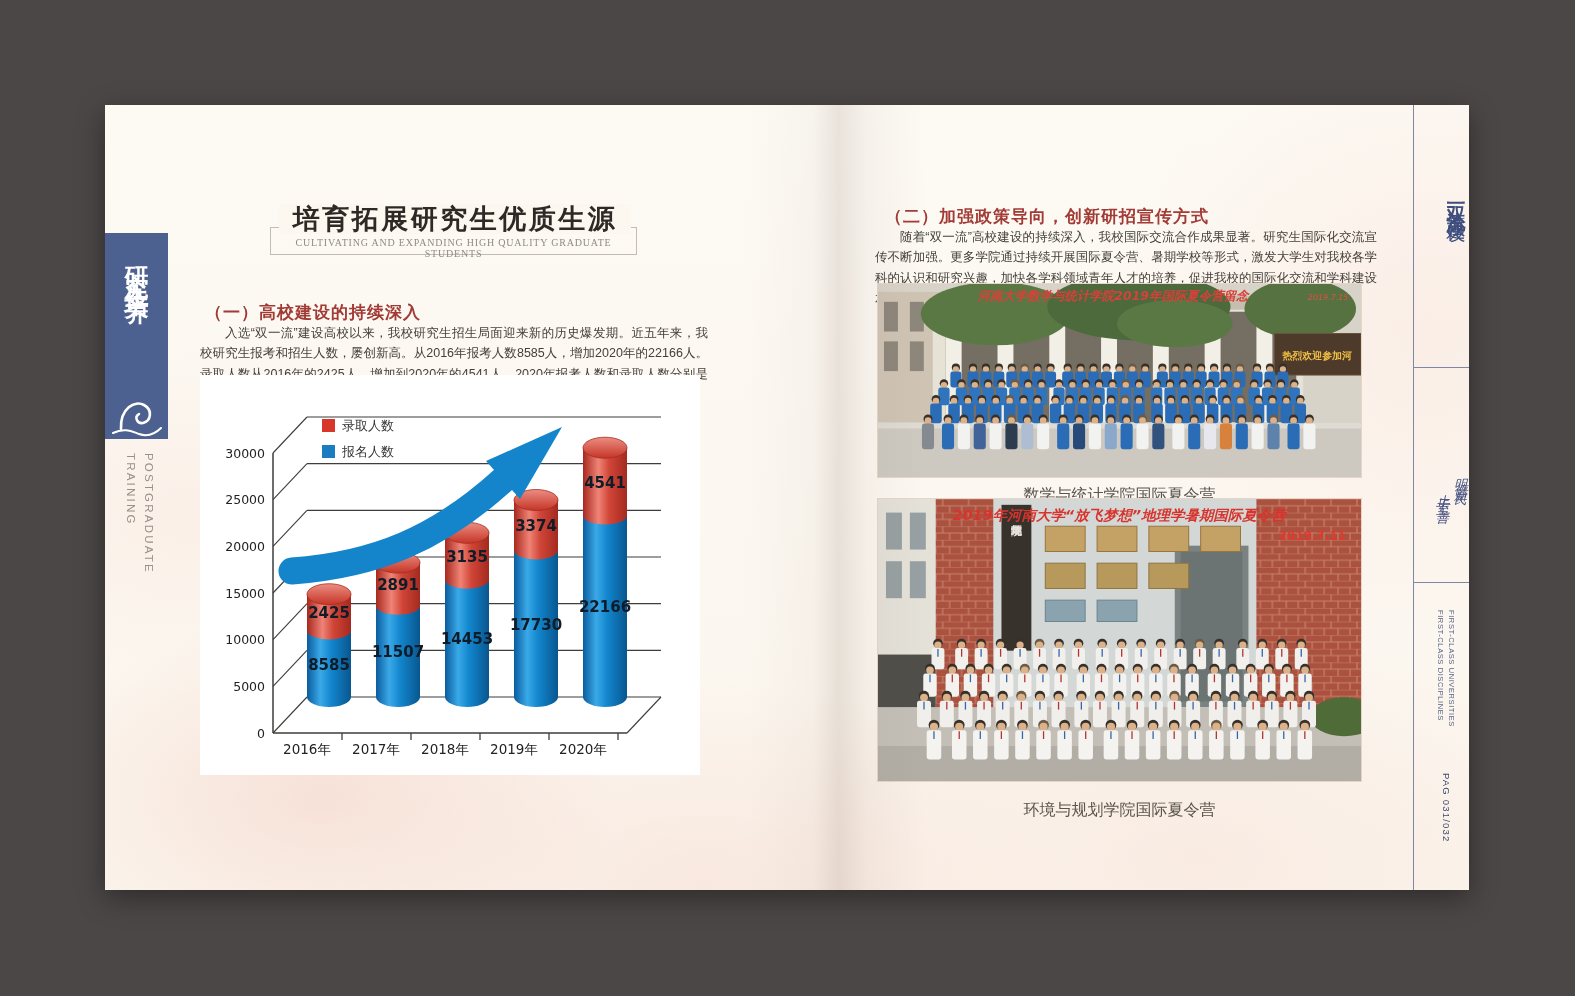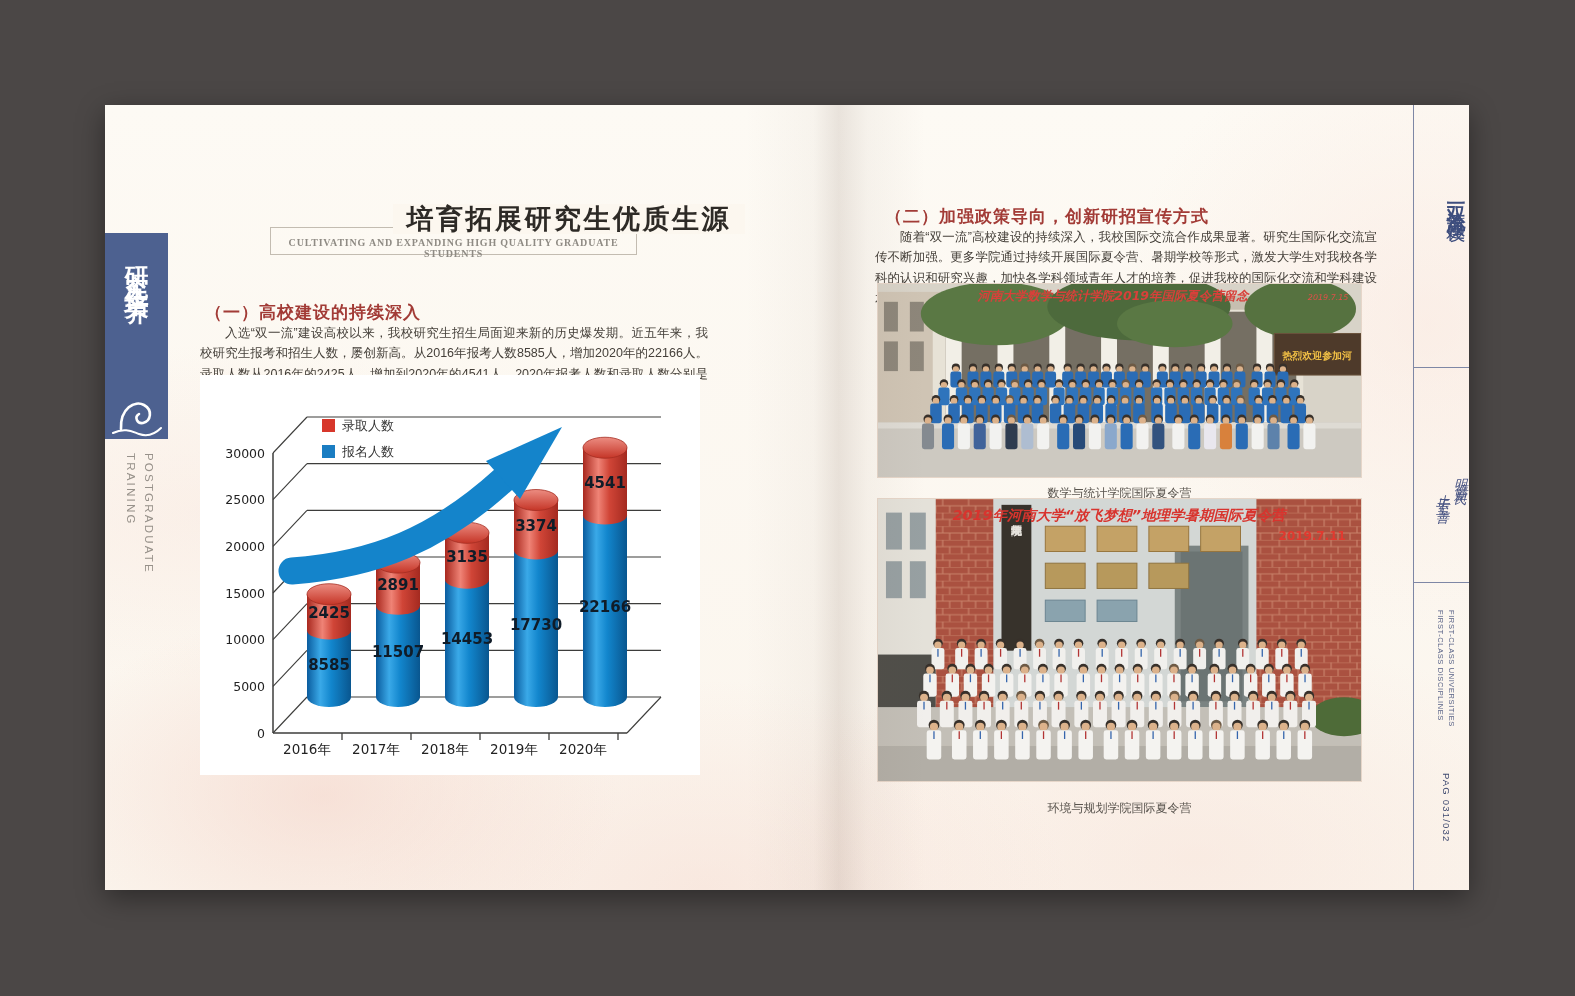--- a/index.html
+++ b/index.html
@@ -19,32 +19,32 @@
       rgba(110,85,70,.14) 52%, rgba(110,85,70,.05) 68%, rgba(110,85,70,0) 100%);}
   
   .banner{position:absolute;left:0;top:128px;width:63px;height:206px;background:#4d6190;
           display:flex;justify-content:center;}
   .banner-title{writing-mode:vertical-rl;text-orientation:upright;color:#fff;font-size:24px;
           font-weight:600;letter-spacing:8px;margin-top:15px;}
   .cloud{position:absolute;left:0;bottom:0;}
   .banner-sub{position:absolute;left:52px;top:348px;transform:rotate(90deg);transform-origin:0 0;
           font-size:11.5px;letter-spacing:2.2px;color:#97918a;line-height:1.55;white-space:nowrap;}
   
-  .title-cn{position:absolute;left:60px;top:96px;width:580px;text-align:right;font-size:27px;
+  .title-cn{position:absolute;left:60px;top:96px;width:580px;text-align:center;font-size:27px;
           font-weight:bold;color:#2d2a26;letter-spacing:2.5px;z-index:2;}
   .title-cn span{background:#fcf7ef;padding:0 14px;}
   .title-box{position:absolute;left:165px;top:122px;width:365px;height:26px;
           border:1px solid #c3bcb1;z-index:1;text-align:center;}
   .title-en{margin-top:9px;font-family:"Liberation Serif",serif;font-size:10px;
-          letter-spacing:.8px;color:#8f8b84;font-weight:bold;}
+          letter-spacing:.8px;color:#8f8b84;font-weight:normal;}
   .sec-head{position:absolute;font-size:17px;font-weight:bold;color:#a23b36;letter-spacing:1px;}
   .body-text{position:absolute;font-size:12.5px;line-height:1.62;color:#45403a;
           text-align:justify;text-indent:2em;}
   .chart-panel{position:absolute;left:95px;top:270px;width:500px;height:400px;background:#fff;}
-  .chart-cap,.photo-cap{position:absolute;font-size:12px;color:#59544e;text-align:center;}
+  .chart-cap,.photo-cap{position:absolute;font-size:16px;color:#59544e;text-align:center;}
   .photo{position:absolute;border:1px solid #e6d6c9;box-sizing:border-box;overflow:hidden;background:#ccc;}
   .photo svg{display:block;width:100%;height:100%;}
   
   .vline{position:absolute;left:1308px;top:0;width:1px;height:785px;background:#7e87a5;}
   .hdiv{position:absolute;left:1308px;width:56px;height:1px;background:#7e87a5;}
   .tagline{position:absolute;left:1308px;top:85px;width:56px;display:flex;justify-content:center;
           writing-mode:vertical-rl;text-orientation:upright;color:#3e4e7e;font-size:19px;
           letter-spacing:3px;}
   .tagline .b{font-weight:bold;}
   .motto{position:absolute;left:1308px;top:296px;width:56px;height:170px;display:flex;

